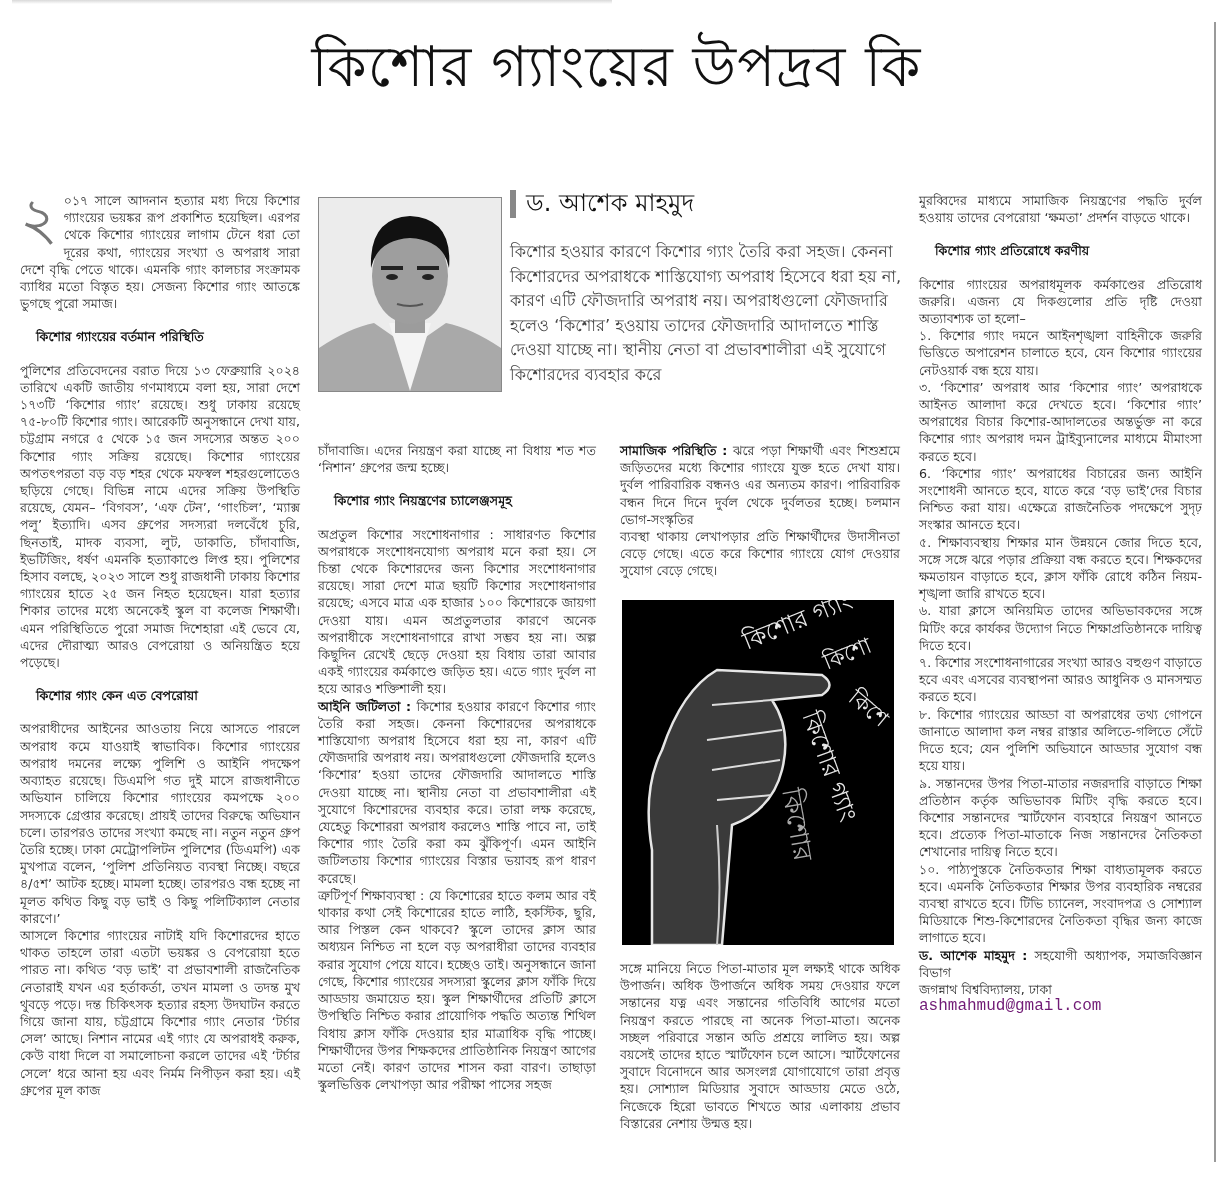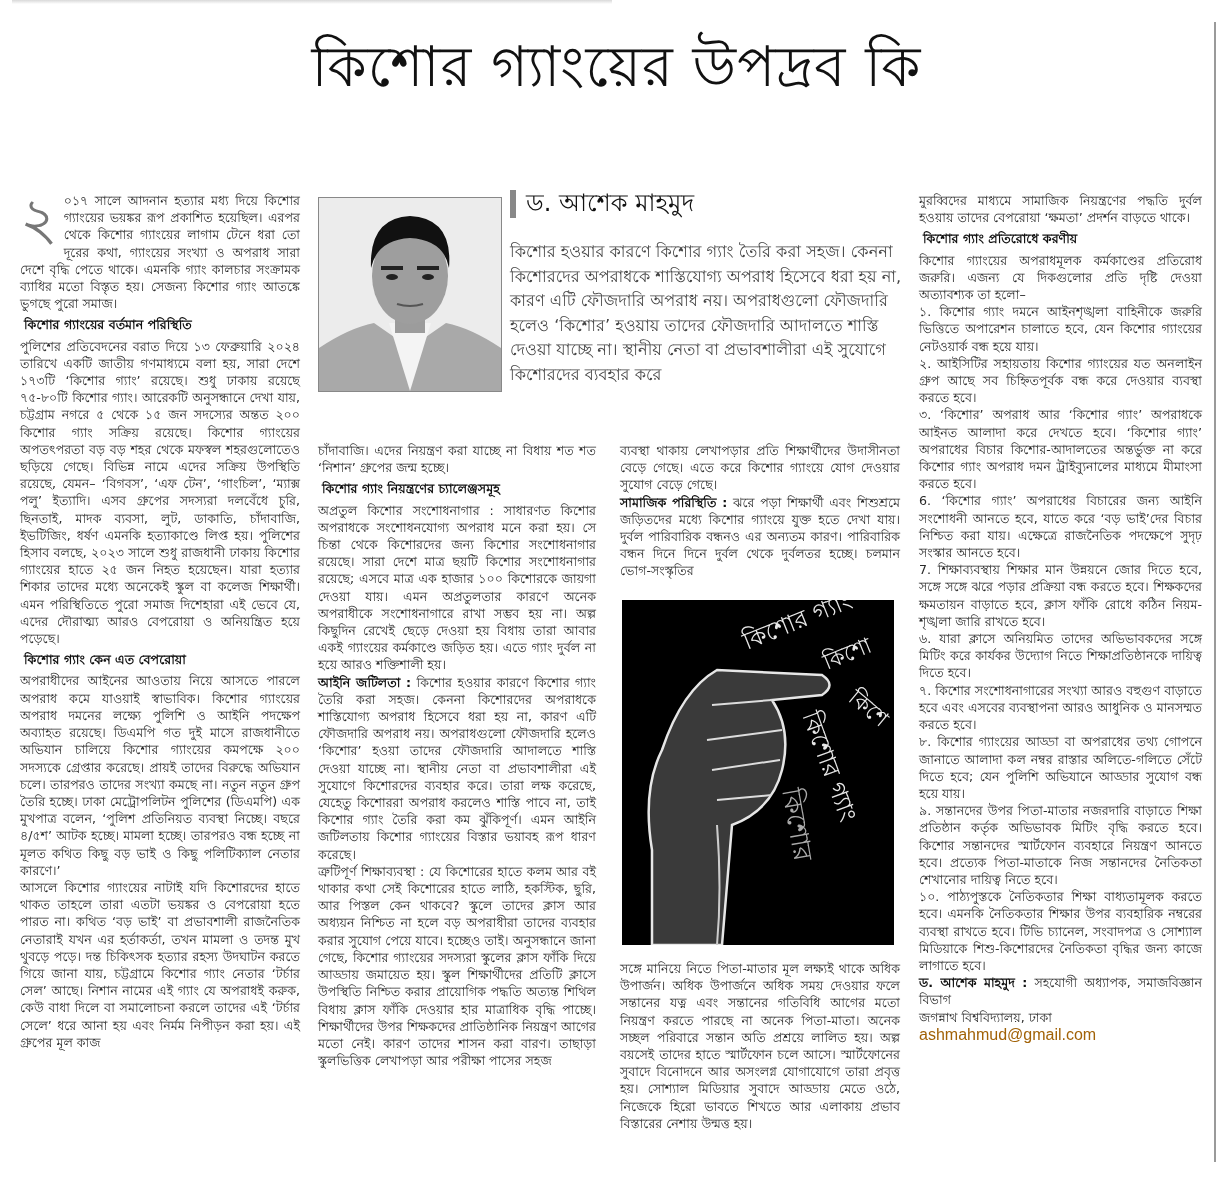--- a/index.html
+++ b/index.html
@@ -6,40 +6,40 @@
   body { width: 1217px; height: 1177px; position: relative; overflow: hidden;
          font-family: "DejaVu Sans", sans-serif; color: #222; }
   .top-shadow { position: absolute; left: 12px; top: 0; width: 600px; height: 4px;
                 background: linear-gradient(#d9d9d9, #ffffff); }
   .right-rule { position: absolute; left: 1214px; top: 22px; width: 2px; height: 1140px; background: #9a9a9a; }
   .headline { position: absolute; left: 0; top: 18px; width: 1217px; text-align: center;
               font-family: "DejaVu Serif", serif; font-size: 56px; line-height: 82px;
               font-weight: normal; color: #111; letter-spacing: 1px; margin: 8px; }
   .col { position: absolute; font-size: 12.6px; line-height: 17.2px; text-align: justify; color: #2a2a2a; }
   .col p { margin: 0; }
-  .col .sub { font-weight: bold; color: #111; margin: 4px; }
+  .col .sub { font-weight: bold; color: #111; margin: 16px; }
   .col .lead-b { font-weight: bold; color: #111; }
   #col1 { left: 20px; top: 192px; width: 280px; }
   #col2 { left: 318px; top: 442px; width: 278px; }
   #col3 { left: 620px; top: 442px; width: 280px; }
   #col3b { left: 620px; top: 960px; width: 280px; }
   #col4 { left: 919px; top: 192px; width: 283px; }
   .dropcap { float: left; font-family: "DejaVu Serif", serif; font-size: 58px; line-height: 50px;
              color: #777; margin: 2px 6px 0 0; }
   .photo { position: absolute; left: 318px; top: 197px; width: 182px; height: 193px;
            border: 1px solid #888; background: #e8e8e8; overflow: hidden; }
   .byline { position: absolute; left: 510px; top: 184px; display: flex; align-items: center; }
   .byline .bar { width: 6px; height: 28px; background: #888; margin-right: 10px; }
   .byline .name { font-size: 24px; color: #111; }
   .pullquote { position: absolute; left: 510px; top: 240px; width: 395px; font-size: 16.2px;
                line-height: 24.6px; color: #444; }
   .illus { position: absolute; left: 622px; top: 600px; width: 272px; height: 345px; background: #000; overflow: hidden; }
   .illus svg { display: block; }
   .sig { margin-top: 17px; }
-  .email { font-family: Liberation Sans, sans-serif; font-size: 16px; color: #a16207; }
+  .email { font-family: Liberation Mono, monospace; font-size: 16px; color: #701a75; }
 </style>
 </head>
 <body>
 
 <div class="top-shadow"></div>
 <div class="right-rule"></div>
 
 <h1 class="headline">
   <span>কিশোর গ্যাংয়ের উপদ্রব কি</span><br>
 </h1>
@@ -78,22 +78,22 @@
 
 <div class="col" id="col2">
   <p>চাঁদাবাজি। এদের নিয়ন্ত্রণ করা যাচ্ছে না বিধায় শত শত ‘নিশান’ গ্রুপের  জন্ম হচ্ছে।</p>
   <p class="sub">কিশোর গ্যাং নিয়ন্ত্রণের চ্যালেঞ্জসমূহ</p>
   <p>অপ্রতুল কিশোর সংশোধনাগার : সাধারণত কিশোর অপরাধকে সংশোধনযোগ্য অপরাধ মনে করা হয়। সে চিন্তা থেকে কিশোরদের জন্য কিশোর সংশোধনাগার রয়েছে। সারা দেশে মাত্র ছয়টি কিশোর সংশোধনাগার রয়েছে; এসবে মাত্র এক হাজার  ১০০ কিশোরকে জায়গা দেওয়া যায়। এমন অপ্রতুলতার কারণে অনেক অপরাধীকে সংশোধনাগারে রাখা সম্ভব হয় না। অল্প কিছুদিন রেখেই ছেড়ে দেওয়া হয় বিধায় তারা আবার একই গ্যাংয়ের কর্মকাণ্ডে জড়িত হয়। এতে গ্যাং দুর্বল না হয়ে আরও শক্তিশালী হয়।</p>
   <p><span class="lead-b">আইনি জটিলতা :</span><span> কিশোর হওয়ার কারণে কিশোর গ্যাং তৈরি করা সহজ। কেননা কিশোরদের অপরাধকে শাস্তিযোগ্য অপরাধ হিসেবে ধরা হয় না, কারণ এটি ফৌজদারি অপরাধ নয়। অপরাধগুলো ফৌজদারি হলেও ‘কিশোর’ হওয়া তাদের ফৌজদারি আদালতে শাস্তি দেওয়া যাচ্ছে না।  স্থানীয়  নেতা বা প্রভাবশালীরা এই সুযোগে কিশোরদের ব্যবহার করে। তারা লক্ষ করেছে, যেহেতু কিশোররা অপরাধ করলেও শাস্তি পাবে না, তাই কিশোর গ্যাং তৈরি করা কম ঝুঁকিপূর্ণ। এমন আইনি জটিলতায় কিশোর গ্যাংয়ের বিস্তার ভয়াবহ রূপ ধারণ করেছে।</span></p>
   <p>ত্রুটিপূর্ণ শিক্ষাব্যবস্থা : যে কিশোরের হাতে কলম আর বই থাকার কথা সেই কিশোরের হাতে লাঠি, হকস্টিক, ছুরি, আর পিস্তল কেন থাকবে? স্কুলে তাদের ক্লাস আর অধ্যয়ন নিশ্চিত না হলে বড় অপরাধীরা তাদের ব্যবহার করার সুযোগ পেয়ে যাবে। হচ্ছেও তাই। অনুসন্ধানে জানা গেছে, কিশোর গ্যাংয়ের সদস্যরা স্কুলের ক্লাস ফাঁকি দিয়ে আড্ডায় জমায়েত হয়। স্কুল শিক্ষার্থীদের প্রতিটি ক্লাসে উপস্থিতি নিশ্চিত করার প্রায়োগিক পদ্ধতি অত্যন্ত শিথিল বিধায় ক্লাস ফাঁকি দেওয়ার হার মাত্রাধিক বৃদ্ধি পাচ্ছে। শিক্ষার্থীদের উপর শিক্ষকদের প্রাতিষ্ঠানিক নিয়ন্ত্রণ আগের মতো নেই। কারণ তাদের শাসন করা বারণ। তাছাড়া স্কুলভিত্তিক লেখাপড়া আর পরীক্ষা পাসের সহজ</p>
 </div>
 
 <div class="col" id="col3">
+  <p><span class="lead-b">সামাজিক পরিস্থিতি :</span><span>  ঝরে পড়া শিক্ষার্থী এবং শিশুশ্রমে জড়িতদের মধ্যে কিশোর গ্যাংয়ে যুক্ত হতে দেখা যায়। দুর্বল পারিবারিক বন্ধনও এর অন্যতম কারণ। পারিবারিক বন্ধন দিনে দিনে দুর্বল থেকে দুর্বলতর হচ্ছে। চলমান ভোগ-সংস্কৃতির</span></p>
   <p>ব্যবস্থা থাকায় লেখাপড়ার প্রতি শিক্ষার্থীদের উদাসীনতা বেড়ে গেছে। এতে করে কিশোর গ্যাংয়ে যোগ দেওয়ার সুযোগ বেড়ে গেছে।</p>
-  <p><span class="lead-b">সামাজিক পরিস্থিতি :</span><span>  ঝরে পড়া শিক্ষার্থী এবং শিশুশ্রমে জড়িতদের মধ্যে কিশোর গ্যাংয়ে যুক্ত হতে দেখা যায়। দুর্বল পারিবারিক বন্ধনও এর অন্যতম কারণ। পারিবারিক বন্ধন দিনে দিনে দুর্বল থেকে দুর্বলতর হচ্ছে। চলমান ভোগ-সংস্কৃতির</span></p>
 </div>
 
 <div class="illus">
   <svg width="272" height="345" viewBox="0 0 272 345">
     <rect width="272" height="345" fill="#000"></rect>
     <path d="M30 345 L30 250 Q20 190 40 150 Q60 90 95 70 L200 75 Q215 85 200 95 L150 100 Q170 130 160 170 Q150 210 110 225 L100 345 Z" fill="#3a3a3a" stroke="#e6e6e6" stroke-width="2.5"></path>
     <path d="M90 105 L150 100" stroke="#ddd" stroke-width="2" fill="none"></path>
     <path d="M85 140 L160 130" stroke="#ddd" stroke-width="2" fill="none"></path>
     <path d="M90 170 L158 160" stroke="#ddd" stroke-width="2" fill="none"></path>
     <path d="M95 200 L150 195" stroke="#ddd" stroke-width="2" fill="none"></path>
@@ -108,24 +108,23 @@
 
 <div class="col" id="col3b">
   <p>সঙ্গে মানিয়ে নিতে পিতা-মাতার মূল লক্ষ্যই থাকে অধিক উপার্জন। অধিক উপার্জনে অধিক সময় দেওয়ার ফলে সন্তানের যত্ন এবং সন্তানের গতিবিধি আগের মতো নিয়ন্ত্রণ করতে পারছে না অনেক পিতা-মাতা। অনেক সচ্ছল পরিবারে সন্তান অতি প্রশ্রয়ে লালিত হয়। অল্প বয়সেই তাদের হাতে স্মার্টফোন চলে আসে। স্মার্টফোনের সুবাদে বিনোদনে আর অসংলগ্ন যোগাযোগে তারা প্রবৃত্ত হয়। সোশ্যাল মিডিয়ার সুবাদে আড্ডায় মেতে ওঠে, নিজেকে হিরো ভাবতে শিখতে আর এলাকায় প্রভাব বিস্তারের নেশায় উন্মত্ত হয়।</p>
 </div>
 
 <div class="col" id="col4">
   <p>মুরব্বিদের মাধ্যমে সামাজিক নিয়ন্ত্রণের পদ্ধতি দুর্বল হওয়ায় তাদের বেপরোয়া ‘ক্ষমতা’ প্রদর্শন বাড়তে থাকে।</p>
   <p class="sub">কিশোর গ্যাং প্রতিরোধে করণীয়</p>
   <p>কিশোর গ্যাংয়ের অপরাধমূলক কর্মকাণ্ডের প্রতিরোধ জরুরি। এজন্য যে  দিকগুলোর প্রতি দৃষ্টি দেওয়া অত্যাবশ্যক তা হলো–</p>
   <p>১. কিশোর গ্যাং দমনে আইনশৃঙ্খলা বাহিনীকে জরুরি ভিত্তিতে অপারেশন চালাতে হবে, যেন কিশোর গ্যাংয়ের নেটওয়ার্ক বন্ধ হয়ে যায়।</p>
-  <p>২. আইসিটির সহায়তায় কিশোর গ্যাংয়ের যত অনলাইন গ্রুপ আছে সব চিহ্নিতপূর্বক বন্ধ করে দেওয়ার ব্যবস্থা করতে হবে।</p>
   <p>৩. ‘কিশোর’ অপরাধ আর ‘কিশোর গ্যাং’ অপরাধকে আইনত আলাদা করে দেখতে হবে। ‘কিশোর গ্যাং’ অপরাধের বিচার কিশোর-আদালতের অন্তর্ভুক্ত না করে কিশোর গ্যাং অপরাধ দমন ট্রাইব্যুনালের মাধ্যমে মীমাংসা করতে হবে।</p>
   <p>6. ‘কিশোর গ্যাং’ অপরাধের বিচারের জন্য আইনি সংশোধনী আনতে হবে, যাতে করে ‘বড় ভাই’দের বিচার নিশ্চিত করা যায়। এক্ষেত্রে রাজনৈতিক পদক্ষেপে সুদৃঢ় সংস্কার আনতে হবে।</p>
-  <p>7. শিক্ষাব্যবস্থায় শিক্ষার মান উন্নয়নে জোর দিতে হবে, সঙ্গে সঙ্গে ঝরে পড়ার প্রক্রিয়া বন্ধ করতে হবে। শিক্ষকদের ক্ষমতায়ন বাড়াতে হবে, ক্লাস ফাঁকি রোধে কঠিন নিয়ম-শৃঙ্খলা জারি রাখতে হবে।</p>
+  <p>৫. শিক্ষাব্যবস্থায় শিক্ষার মান উন্নয়নে জোর দিতে হবে, সঙ্গে সঙ্গে ঝরে পড়ার প্রক্রিয়া বন্ধ করতে হবে। শিক্ষকদের ক্ষমতায়ন বাড়াতে হবে, ক্লাস ফাঁকি রোধে কঠিন নিয়ম-শৃঙ্খলা জারি রাখতে হবে।</p>
   <p>৬. যারা ক্লাসে অনিয়মিত তাদের অভিভাবকদের সঙ্গে মিটিং করে কার্যকর উদ্যোগ নিতে শিক্ষাপ্রতিষ্ঠানকে দায়িত্ব দিতে হবে।</p>
   <p>৭. কিশোর সংশোধনাগারের সংখ্যা আরও বহুগুণ বাড়াতে হবে এবং এসবের ব্যবস্থাপনা আরও আধুনিক ও মানসম্মত করতে হবে।</p>
   <p>৮.  কিশোর গ্যাংয়ের আড্ডা বা অপরাধের তথ্য গোপনে জানাতে আলাদা কল নম্বর রাস্তার অলিতে-গলিতে  সেঁটে দিতে হবে; যেন পুলিশি অভিযানে আড্ডার সুযোগ বন্ধ হয়ে যায়।</p>
   <p>৯. সন্তানদের উপর পিতা-মাতার নজরদারি বাড়াতে শিক্ষা প্রতিষ্ঠান কর্তৃক অভিভাবক মিটিং বৃদ্ধি করতে হবে। কিশোর সন্তানদের  স্মার্টফোন ব্যবহারে নিয়ন্ত্রণ আনতে হবে।  প্রত্যেক পিতা-মাতাকে নিজ সন্তানদের নৈতিকতা শেখানোর দায়িত্ব নিতে হবে।</p>
   <p>১০. পাঠ্যপুস্তকে নৈতিকতার শিক্ষা বাধ্যতামূলক করতে হবে। এমনকি নৈতিকতার শিক্ষার উপর ব্যবহারিক নম্বরের ব্যবস্থা রাখতে হবে। টিভি চ্যানেল, সংবাদপত্র ও সোশ্যাল মিডিয়াকে শিশু-কিশোরদের নৈতিকতা বৃদ্ধির জন্য কাজে লাগাতে হবে।</p>
   <p class="sig"><span class="lead-b">ড. আশেক মাহমুদ :</span><span> সহযোগী অধ্যাপক, সমাজবিজ্ঞান বিভাগ</span></p>
   <p>জগন্নাথ বিশ্ববিদ্যালয়, ঢাকা</p>
   <p class="email">ashmahmud@gmail.com</p>
 </div>
 

